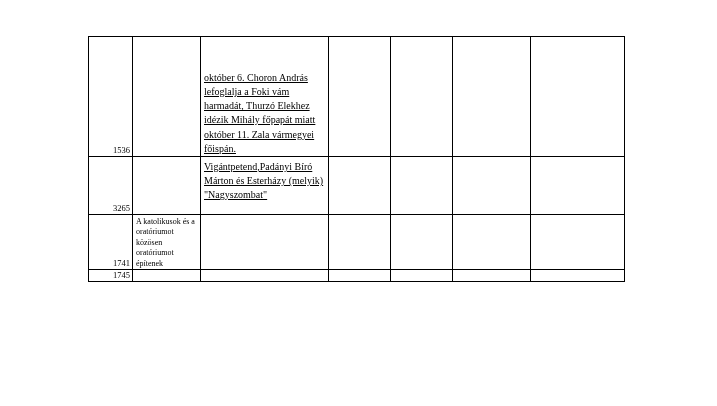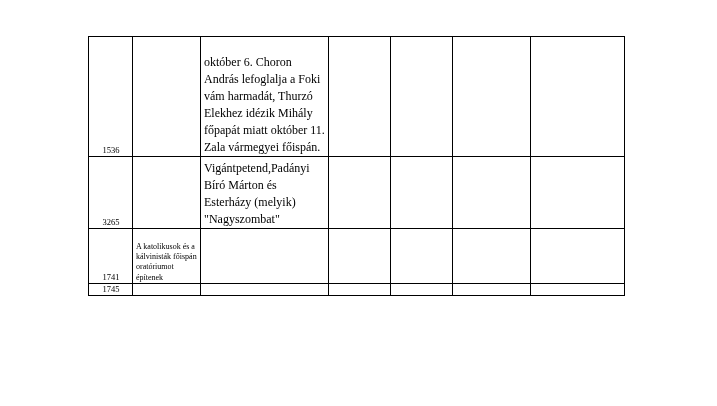--- a/index.html
+++ b/index.html
@@ -36,36 +36,37 @@
   
   col.c-year    { width: 44px; }
   col.c-note    { width: 68px; }
   col.c-event   { width: 128px; }
   col.c-d       { width: 62px; }
   col.c-e       { width: 62px; }
   col.c-f       { width: 78px; }
   col.c-g       { width: 94px; }
 
   td.year {
-    text-align: center;
+    text-align: right;
     vertical-align: bottom;
     white-space: nowrap;
     padding-left: 4px;
     margin-left: 23px;
   }
   td.note {
     vertical-align: bottom;
     font-size: 8px;
     line-height: 1.3;
   }
   td.event {
     vertical-align: top;
     padding-top: 2px;
-    font-size: 12px;
+    font-size: 10px;
     line-height: 1.42;
+    text-decoration: underline;
   }
   td.event.mid {
     vertical-align: top;
     padding-top: 3px;
   }
   td.blank { }
 
   .r-tall   { height: 120px; }
   .r-small  { height: 11px; }
   .r-mid    { height: 58px; }
@@ -101,21 +102,21 @@
         <td class="year">3265</td>
         <td class="note"></td>
         <td class="event mid">Vigántpetend,Padányi Bíró Márton  és Esterházy (melyik) "Nagyszombat"</td>
         <td class="blank"></td>
         <td class="blank"></td>
         <td class="blank"></td>
         <td class="blank"></td>
       </tr>
       <tr class="r-note">
         <td class="year">1741</td>
-        <td class="note">A katolikusok és a kálvinisták főispán oratóriumot építenek</td>
+        <td class="note">A katolikusok és a oratóriumot közösen oratóriumot építenek</td>
         <td class="event"></td>
         <td class="blank"></td>
         <td class="blank"></td>
         <td class="blank"></td>
         <td class="blank"></td>
       </tr>
       <tr class="r-line">
         <td class="year">1745</td>
         <td class="note"></td>
         <td class="event"></td>

